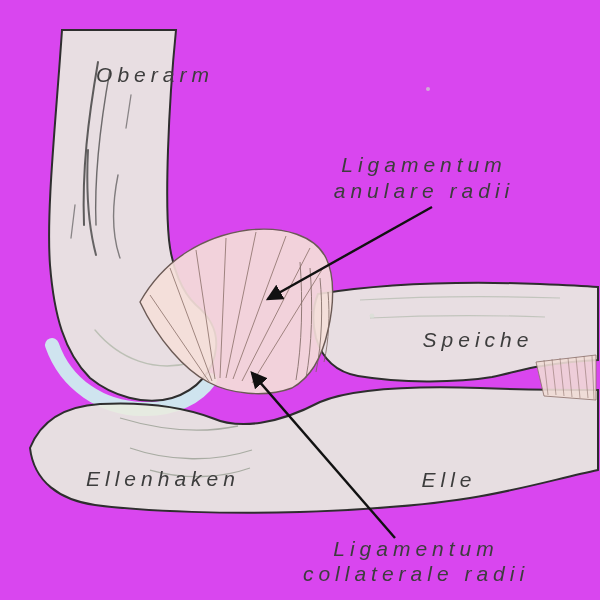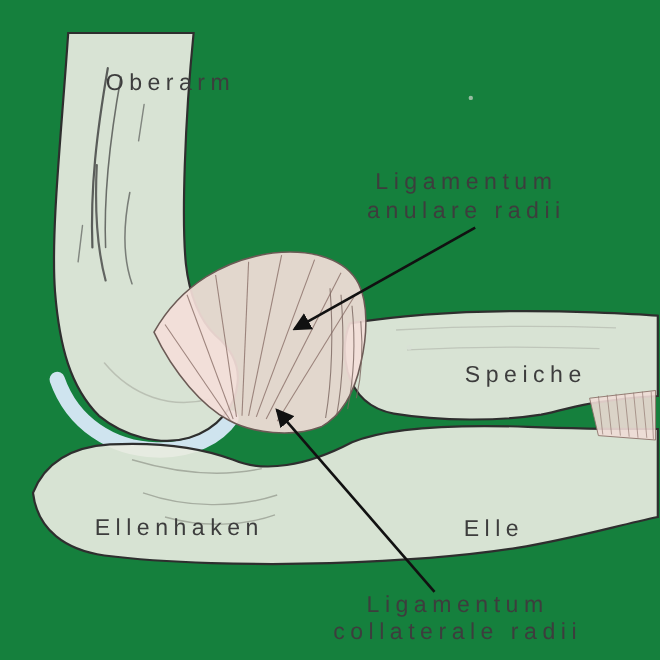--- a/index.html
+++ b/index.html
@@ -1,17 +1,17 @@
 <!DOCTYPE html>
 <html><head>
 <meta charset="utf-8">
 <style>
   html,body{margin:0;padding:0;background:#ffffff;}
-  .stage{width:600px;height:600px;position:relative;background:#15803d;overflow:hidden;
-         font-family:"Liberation Sans", sans-serif;}
+  .stage{width:600px;height:600px;position:relative;background:#d946ef;overflow:hidden;
+         font-family:"Liberation Sans", sans-serif;font-style:italic;}
   svg{display:block;}
   text{font-family:"Liberation Sans", sans-serif;fill:#3d3d3d;font-size:21px;
        letter-spacing:5px;font-weight:400;}
   .small-dot{opacity:.7;}
 </style>
 </head>
 <body>
 
 <div class="stage">
 <svg width="600" height="600" viewBox="0 0 600 600">

